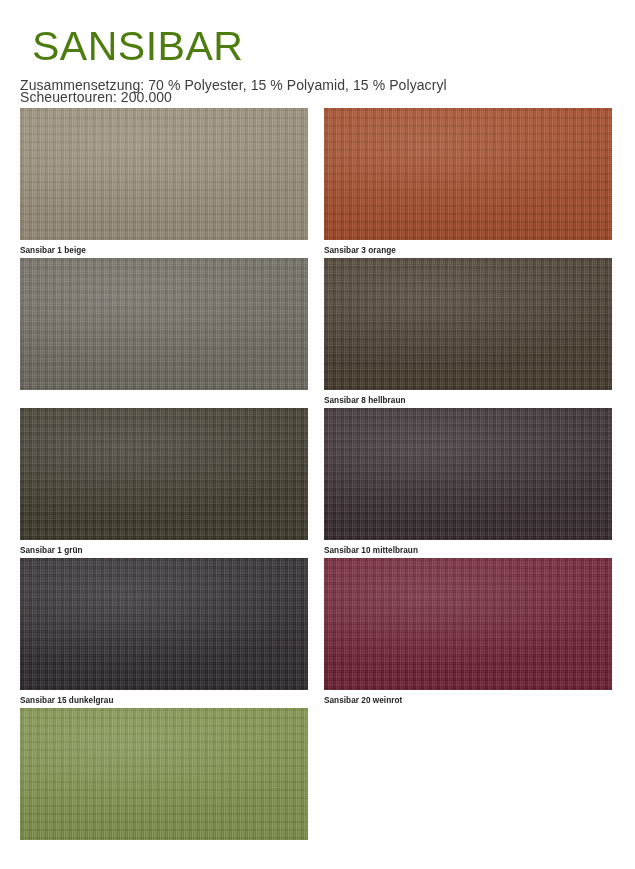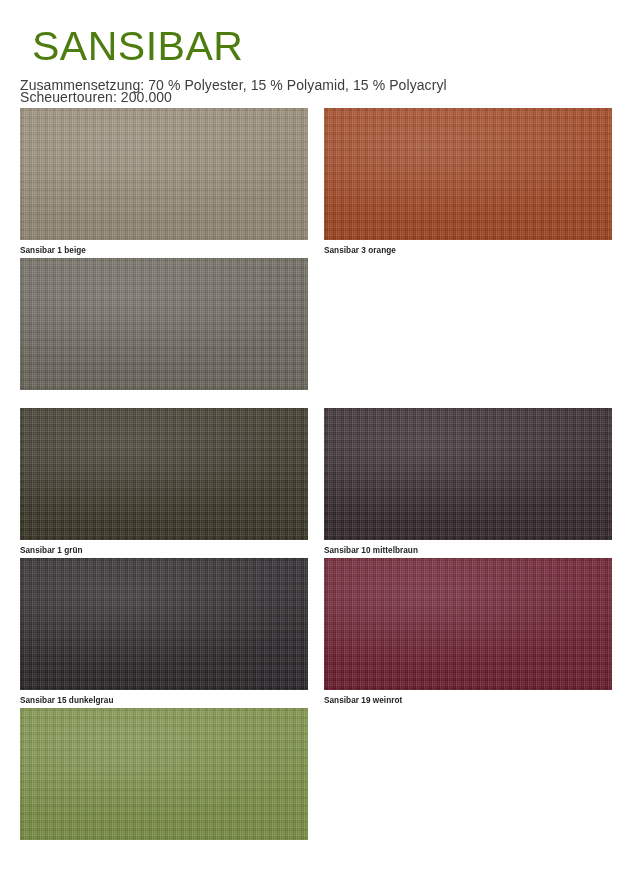--- a/index.html
+++ b/index.html
@@ -173,20 +173,28 @@
         </div>
       </div>
       <div class="row">
         <div class="cell">
           <div class="swatch" style="background-color: rgb(110, 105, 94);">
             <div class="weave"></div>
             <div class="weave2"></div>
             <div class="sheen"></div>
           </div>
         </div>
+        <div class="cell">
+          <div class="swatch" style="background-color: rgb(68, 54, 40);">
+            <div class="weave"></div>
+            <div class="weave2"></div>
+            <div class="sheen"></div>
+          </div>
+          <div class="swatch-label">Sansibar 8 hellbraun</div>
+        </div>
       </div>
       <div class="row">
         <div class="cell">
           <div class="swatch" style="background-color: rgb(57, 53, 37);">
             <div class="weave"></div>
             <div class="weave2"></div>
             <div class="sheen"></div>
           </div>
           <div class="swatch-label">Sansibar 1 grün</div>
         </div>
@@ -207,21 +215,21 @@
             <div class="sheen"></div>
           </div>
           <div class="swatch-label">Sansibar 15 dunkelgrau</div>
         </div>
         <div class="cell">
           <div class="swatch" style="background-color: rgb(109, 26, 44);">
             <div class="weave"></div>
             <div class="weave2"></div>
             <div class="sheen"></div>
           </div>
-          <div class="swatch-label">Sansibar 19 weinrot</div>
+          <div class="swatch-label">Sansibar 20 weinrot</div>
         </div>
       </div>
       <div class="row">
         <div class="cell">
           <div class="swatch" style="background-color: rgb(126, 148, 70);">
             <div class="weave"></div>
             <div class="weave2"></div>
             <div class="sheen"></div>
           </div>
         </div>

